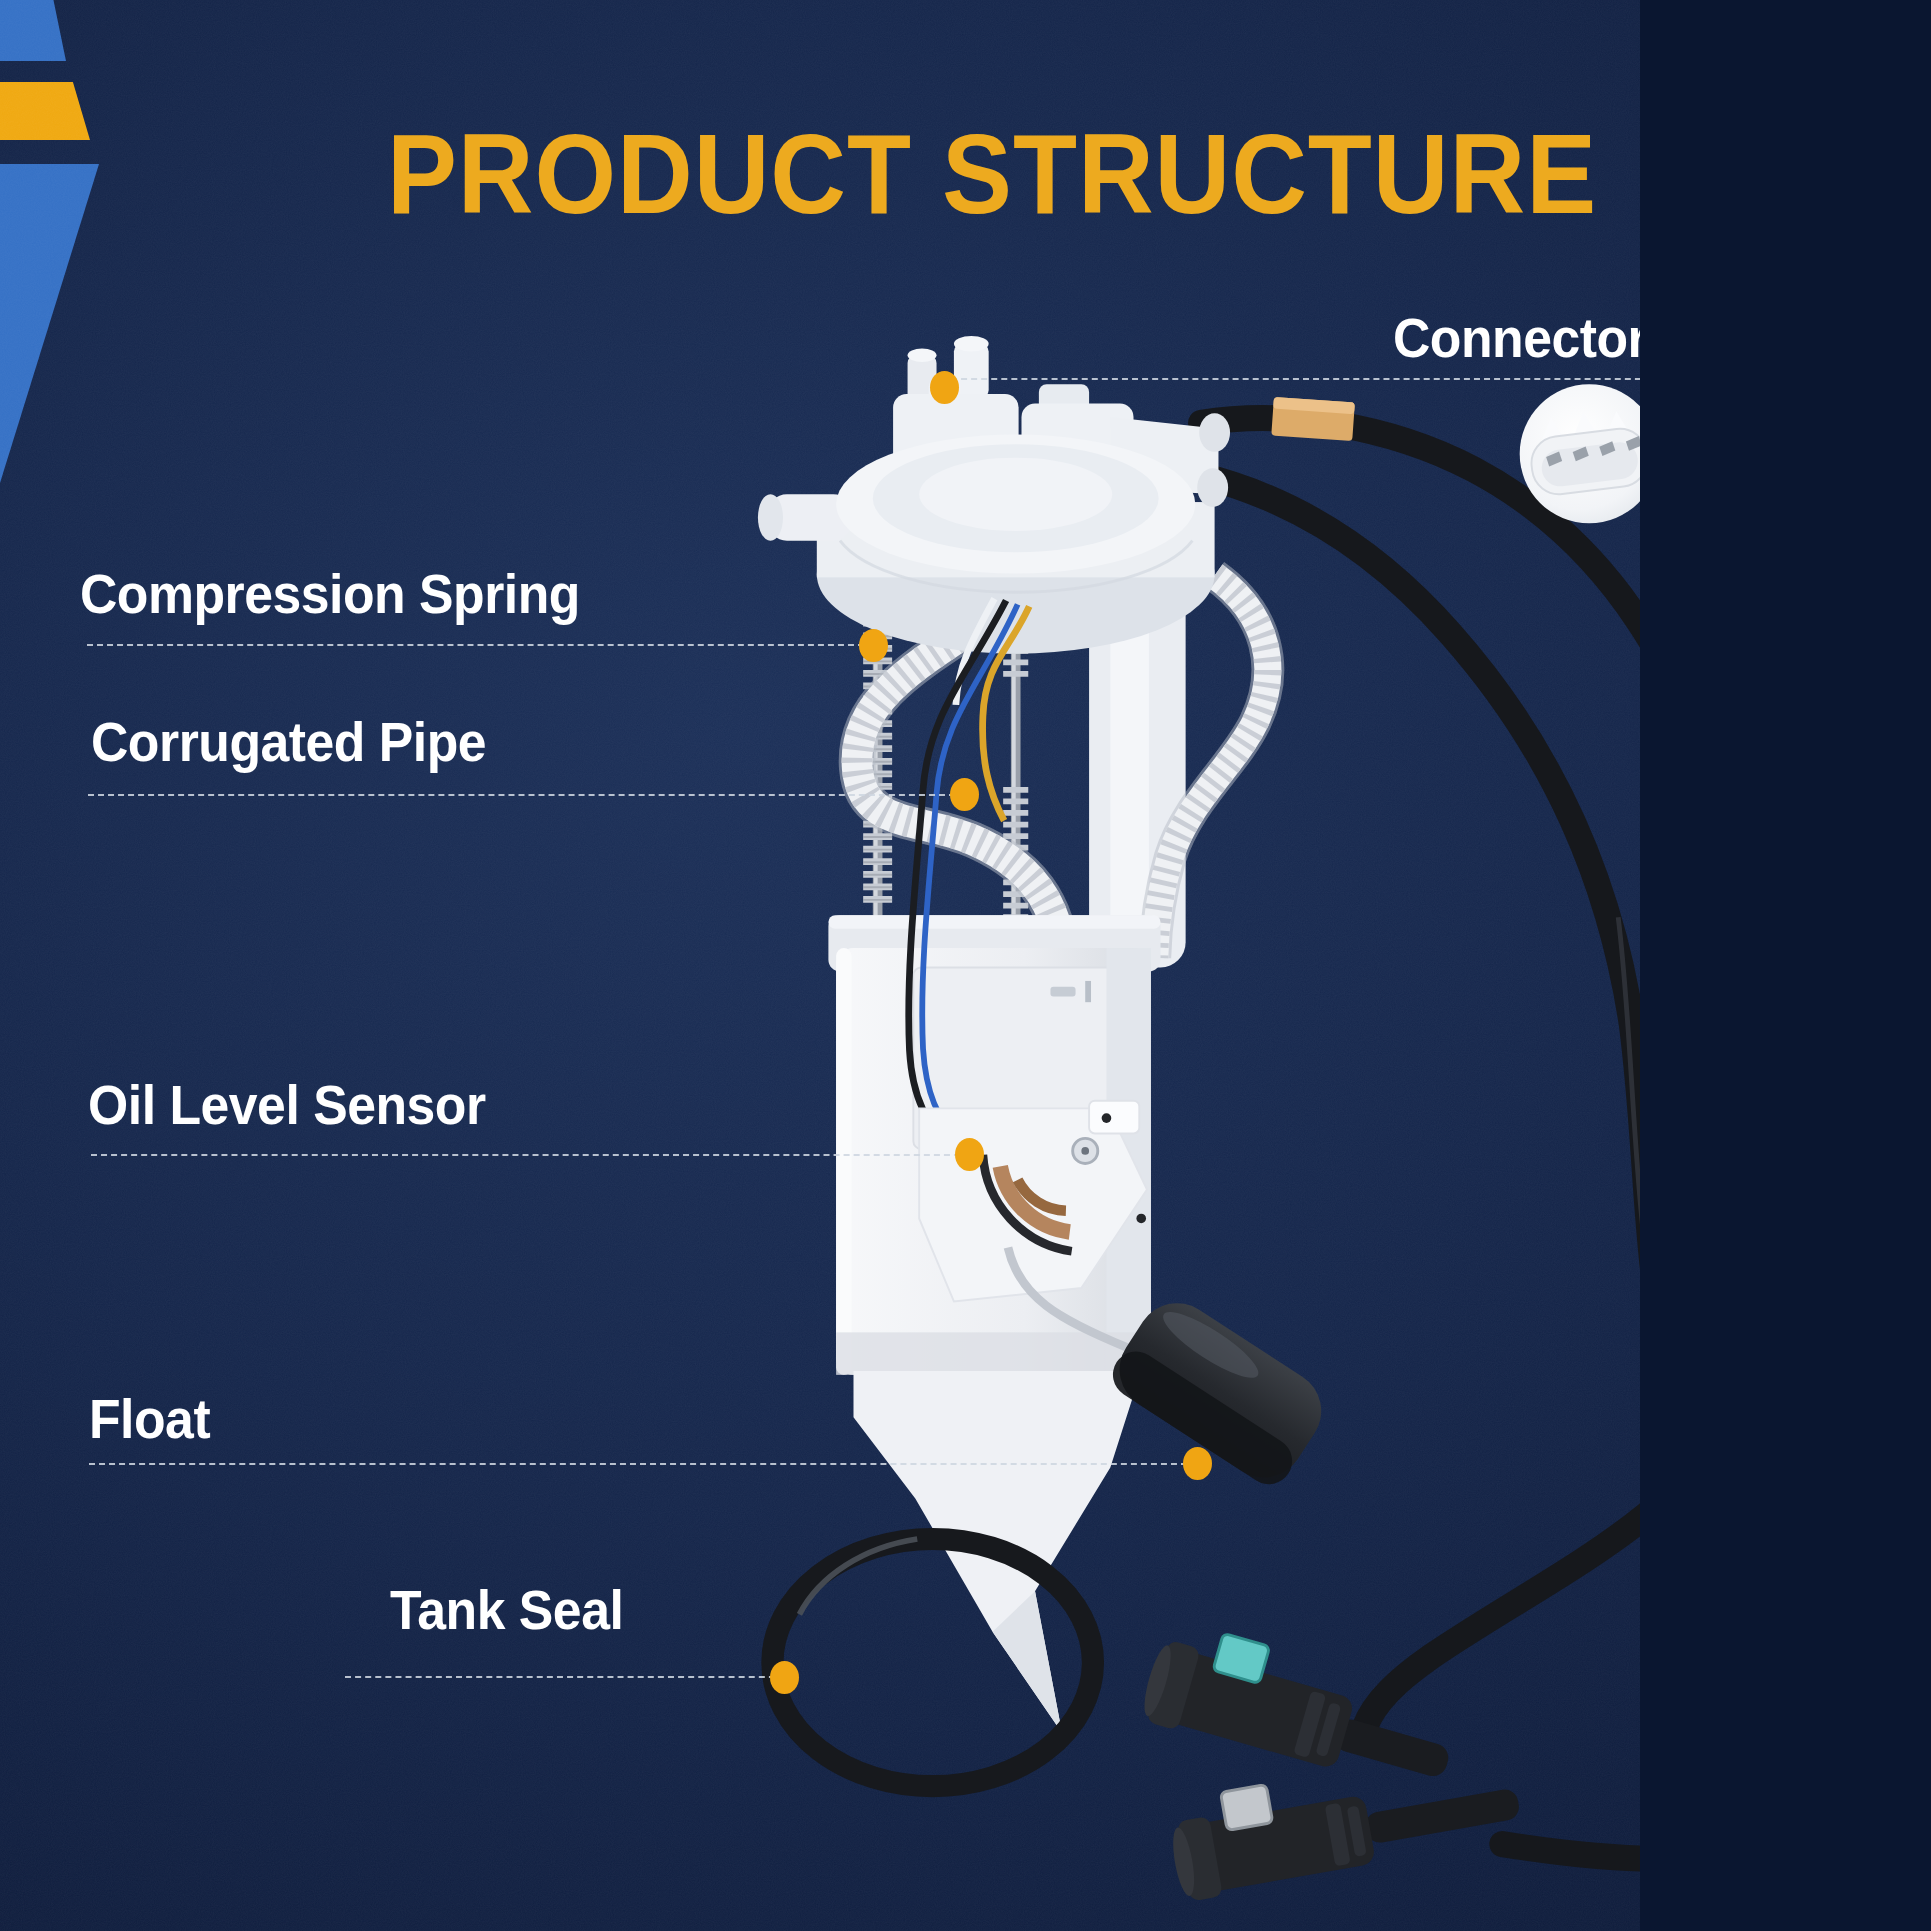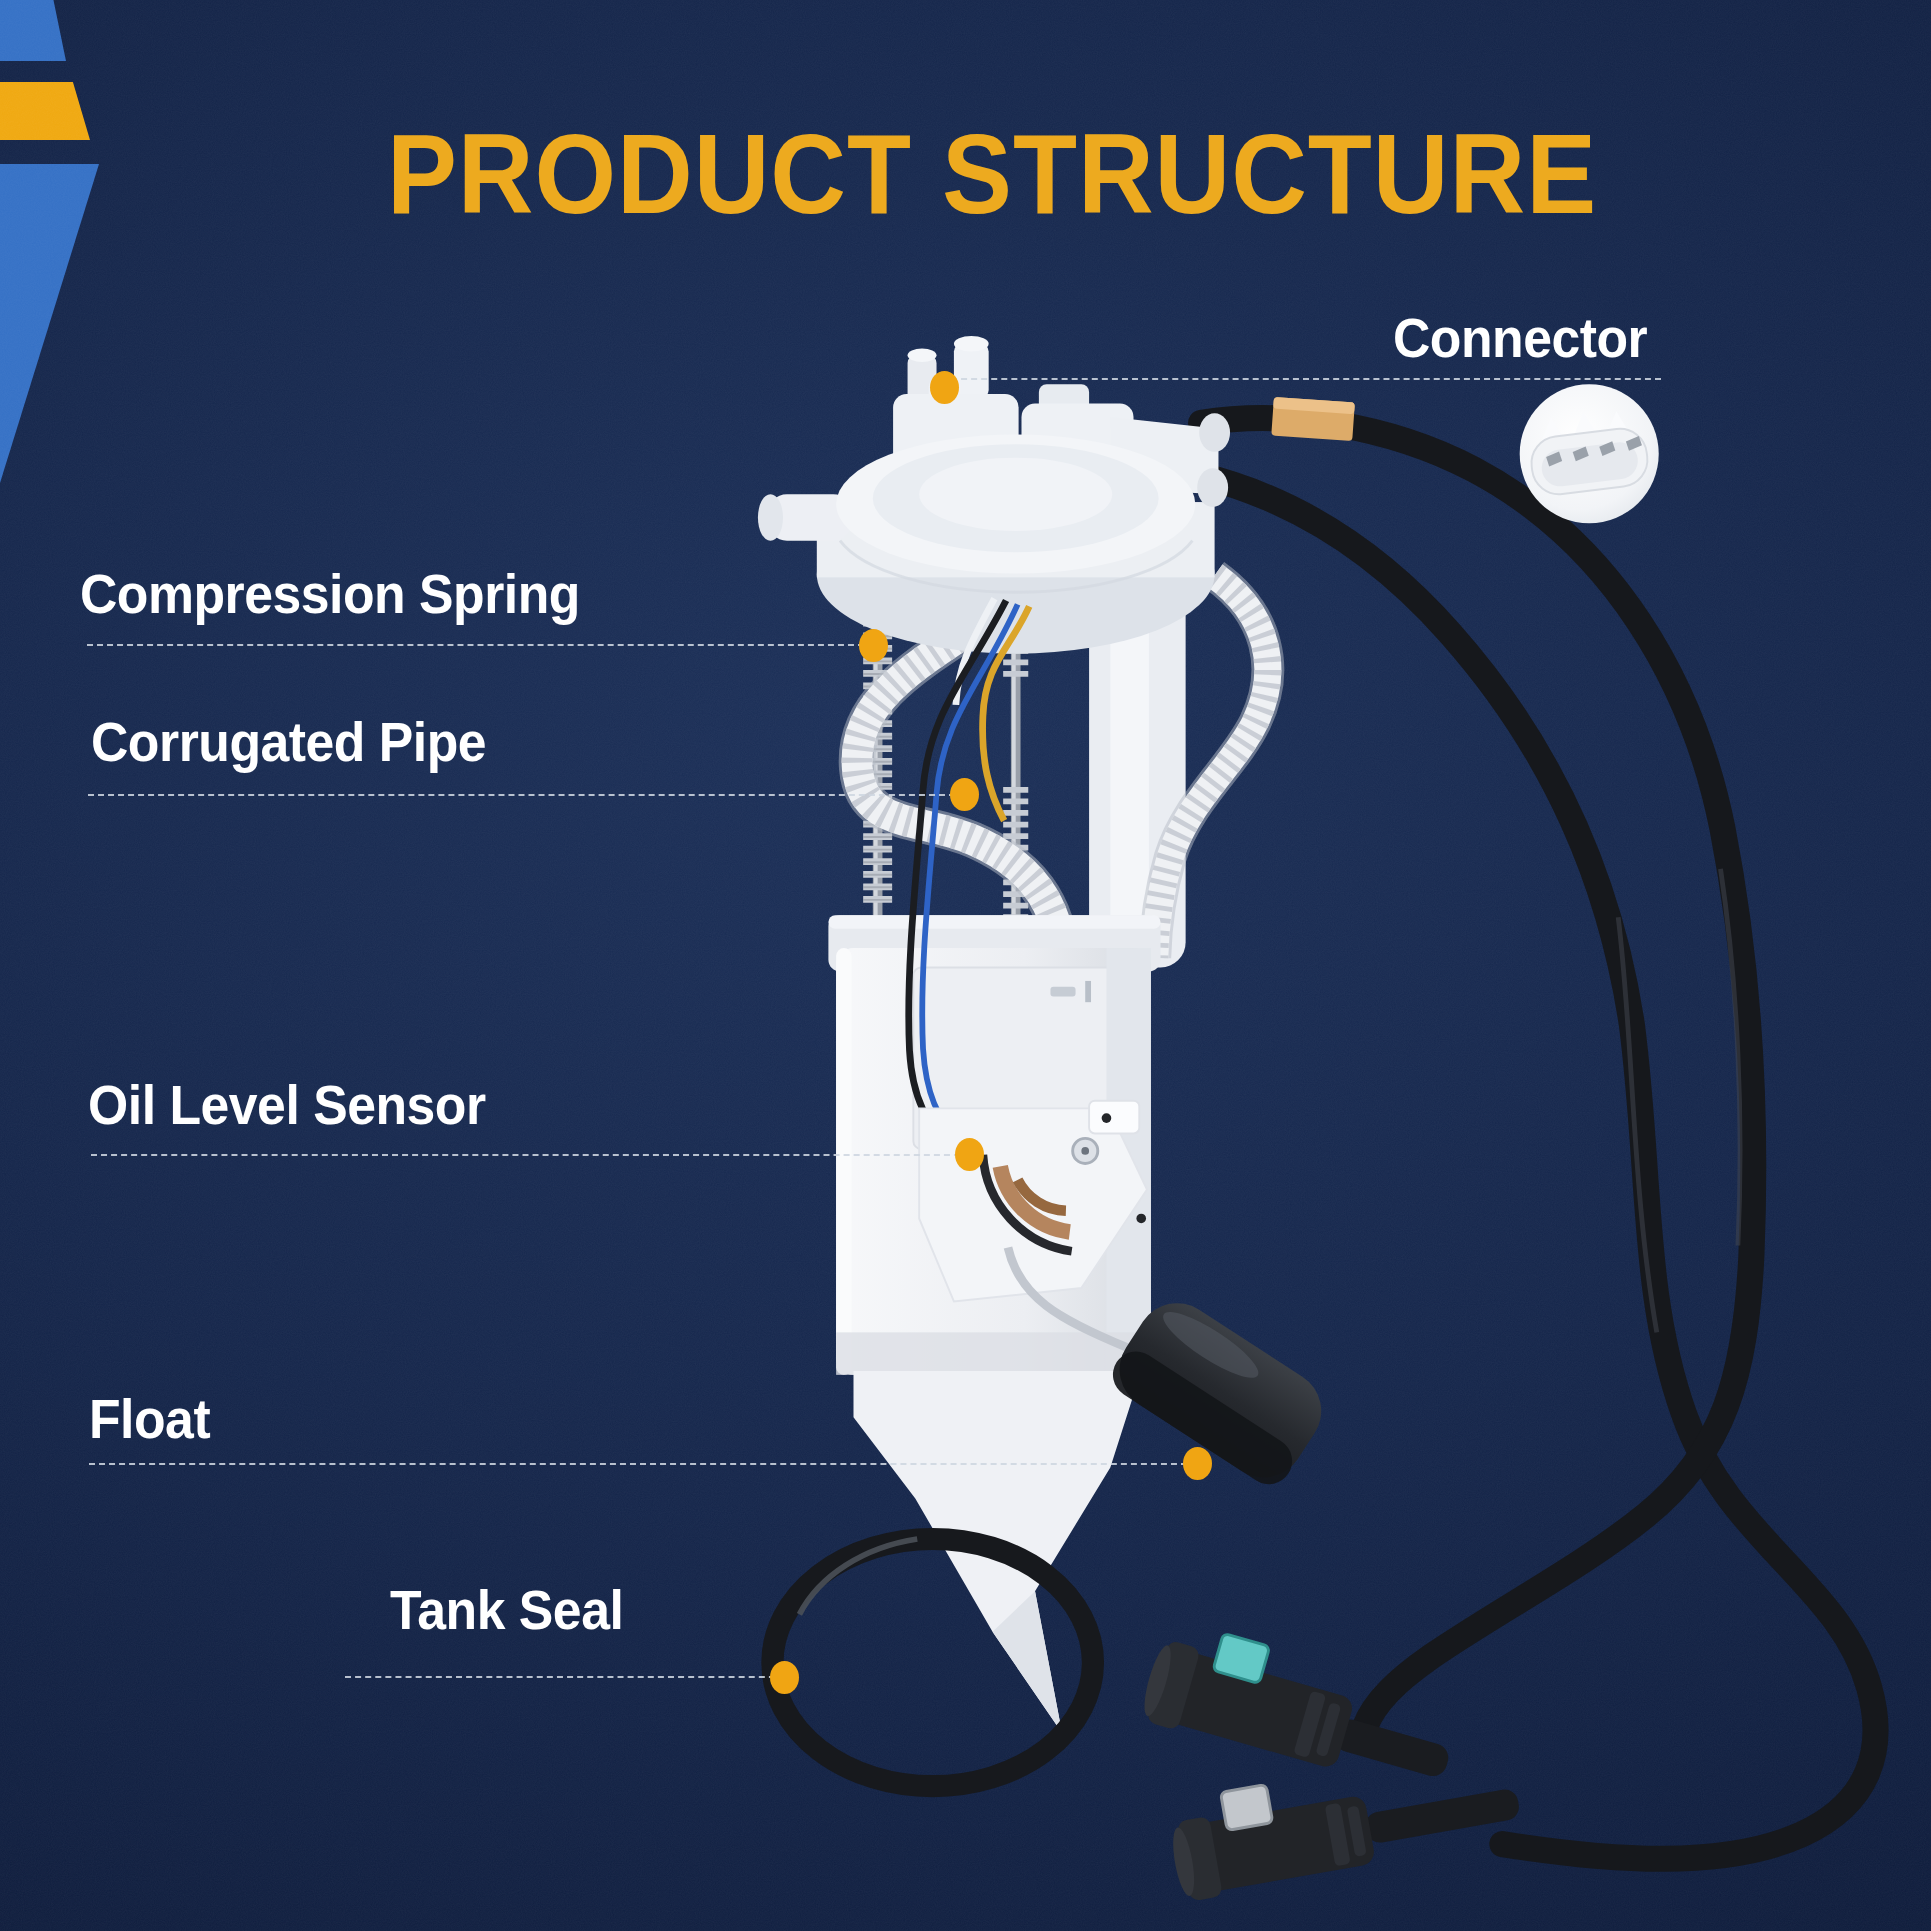--- a/index.html
+++ b/index.html
@@ -1,17 +1,17 @@
 <!DOCTYPE html>
 <html><head>
 <meta charset="utf-8">
 <style>
   html,body{margin:0;padding:0;background:#0a1630;}
   .stage{
-    position:relative;width:1931px;height:1931px;overflow:hidden;
+    position:relative;width:1640px;height:1931px;overflow:hidden;
     font-family:"Liberation Sans",sans-serif;
     background:radial-gradient(130% 95% at 45% 38%, #1b2f58 0%, #14254a 42%, #0e1c3c 75%, #0a1732 100%);
   }
   .art{position:absolute;left:0;top:0;width:1931px;height:1931px;display:block;}
   .page-title{
     position:absolute;top:108px;left:53px;width:1878px;text-align:center;
     font-size:114px;font-weight:bold;letter-spacing:1px;color:#edaa1f;
     transform:scaleX(.92);transform-origin:center top;white-space:nowrap;
   }
   .decor{position:absolute;left:0;}

